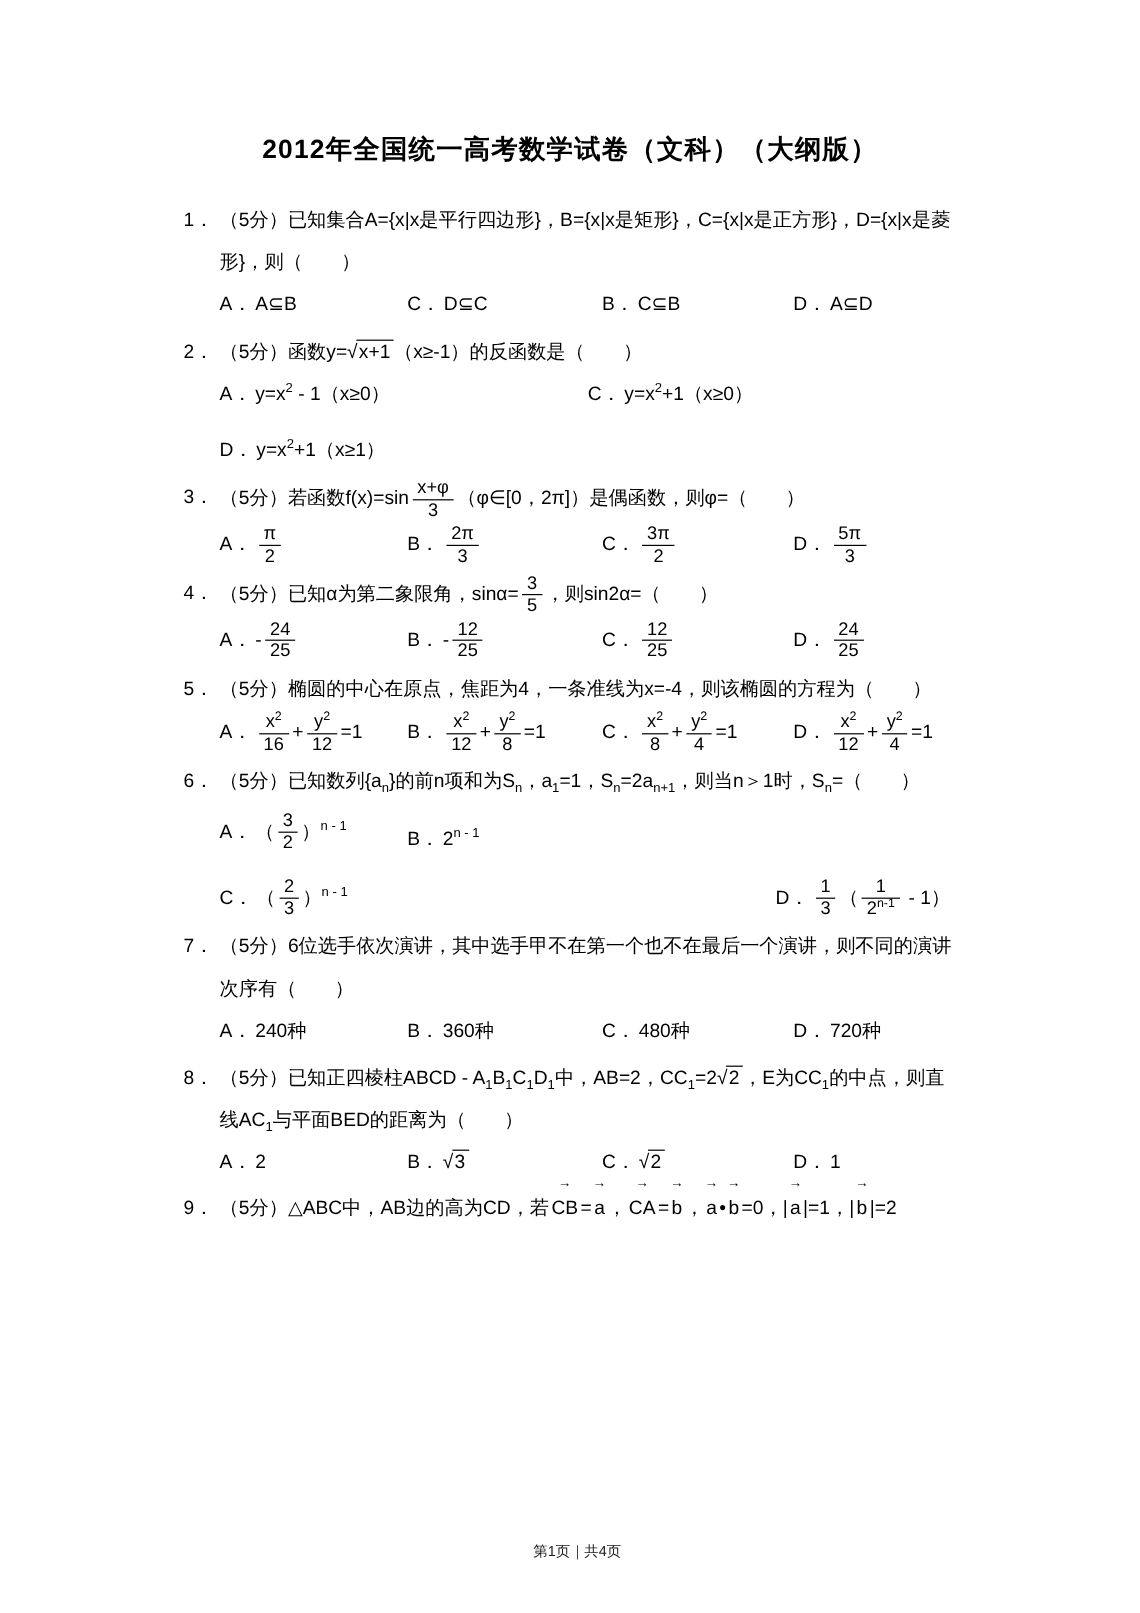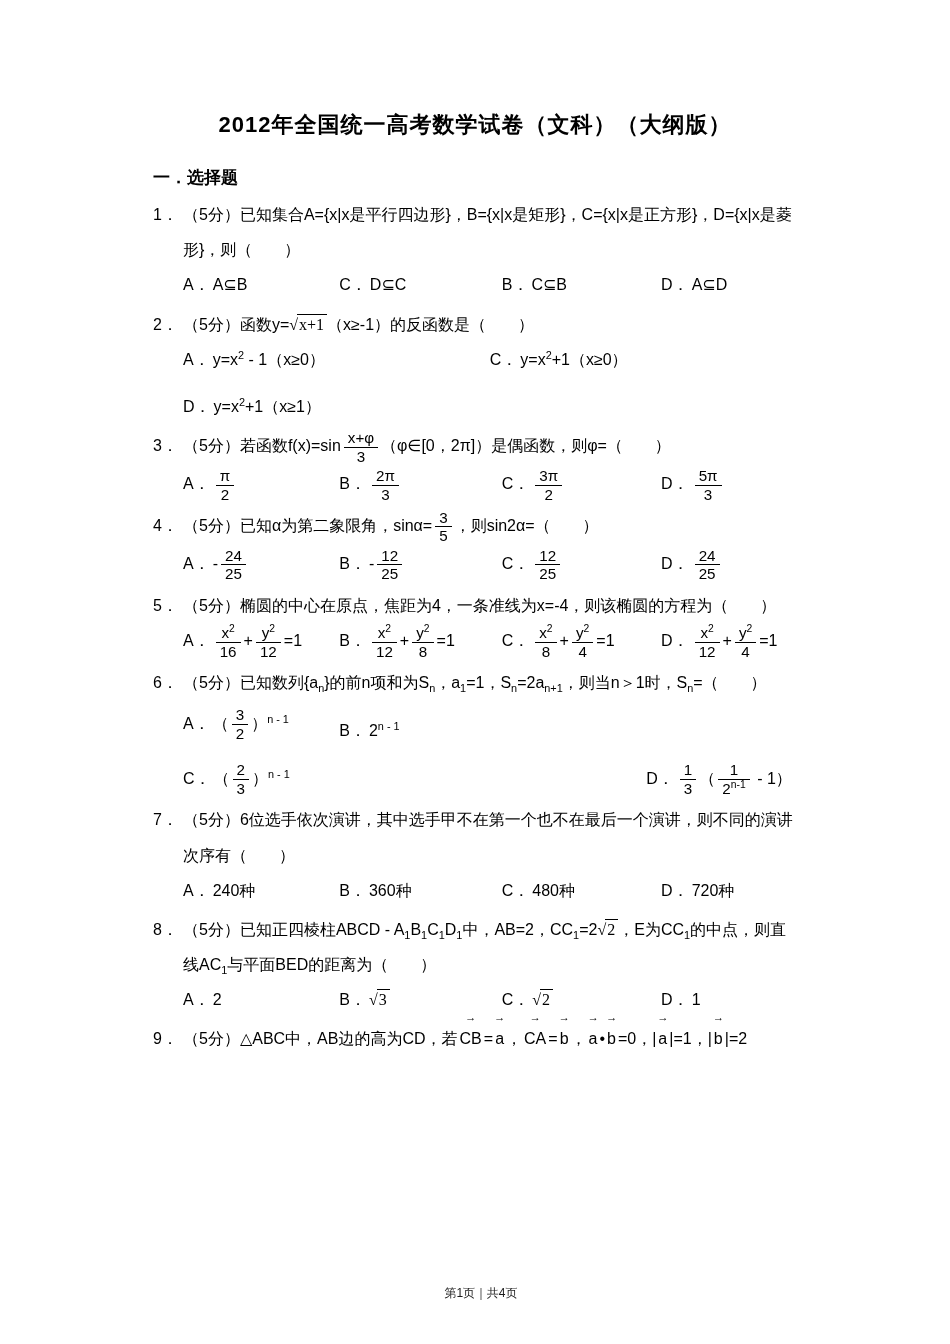--- a/index.html
+++ b/index.html
@@ -61,21 +61,21 @@
   .frac{
     display:inline-block;
     vertical-align:middle;
     text-align:center;
     line-height:1.15;
     margin:1px 3px;
     font-size:0.95em;
   }
   .fnum{display:block;padding:0 4px;}
   .fden{display:block;border-top:1.5px solid #000;padding:0 4px;}
-  .sqrt{white-space:nowrap;font-family:Liberation Serif, serif;}
+  .sqrt{white-space:nowrap;}
   .rc{display:inline-block;border-top:1.5px solid #000;padding:0 3px 0 2px;margin-left:-1px;line-height:1.25;}
   .vec{display:inline-block;position:relative;padding:0 2px;}
   .vec::after{
     content:"→";
     position:absolute;left:50%;top:-0.85em;
     transform:translateX(-50%);
     font-size:0.7em;line-height:1;
   }
   .footer{
     position:absolute;
@@ -85,21 +85,20 @@
     color:#1a1a1a;
     padding-left:12px;
   }
 </style>
 </head>
 <body>
 
 <div class="page">
   <div class="content">
     <h1 class="doc-title">2012年全国统一高考数学试卷（文科）（大纲版）</h1>
-    <div class="section-header">一．选择题</div>
     <div>
         <div class="q">
     <span class="q-num">1．</span>
     <span class="q-stem">（5分）已知集合A={x|x是平行四边形}，B={x|x是矩形}，C={x|x是正方形}，D={x|x是菱形}，则（　　）</span>
     <div class="options layout-cols4">
             <div class="option"><span class="opt-label">A．</span><span class="opt-body">A⊆B</span></div>
             <div class="option"><span class="opt-label">C．</span><span class="opt-body">D⊆C</span></div>
             <div class="option"><span class="opt-label">B．</span><span class="opt-body">C⊆B</span></div>
             <div class="option"><span class="opt-label">D．</span><span class="opt-body">A⊆D</span></div>
           </div>

